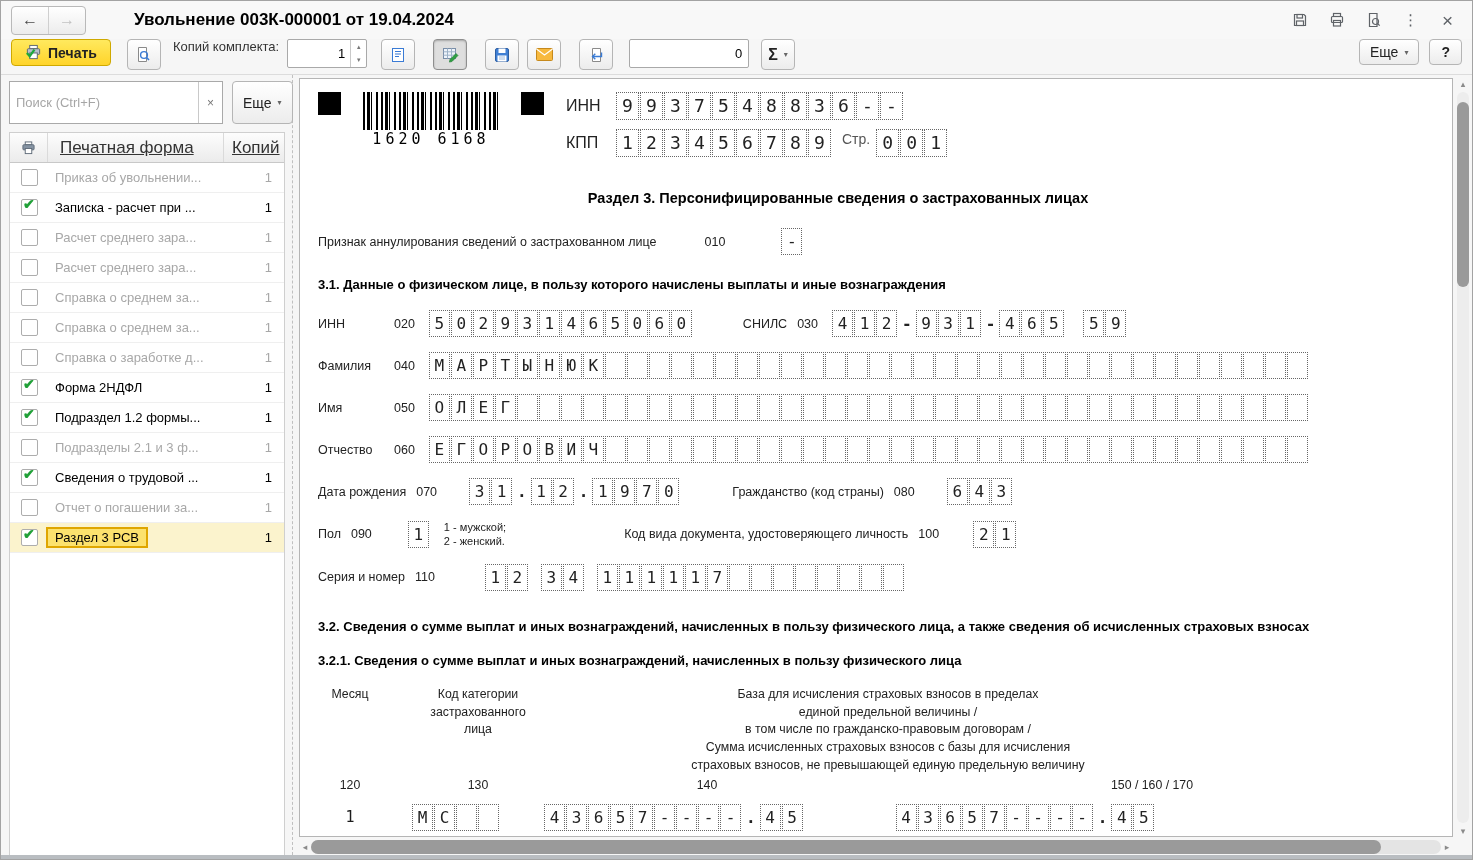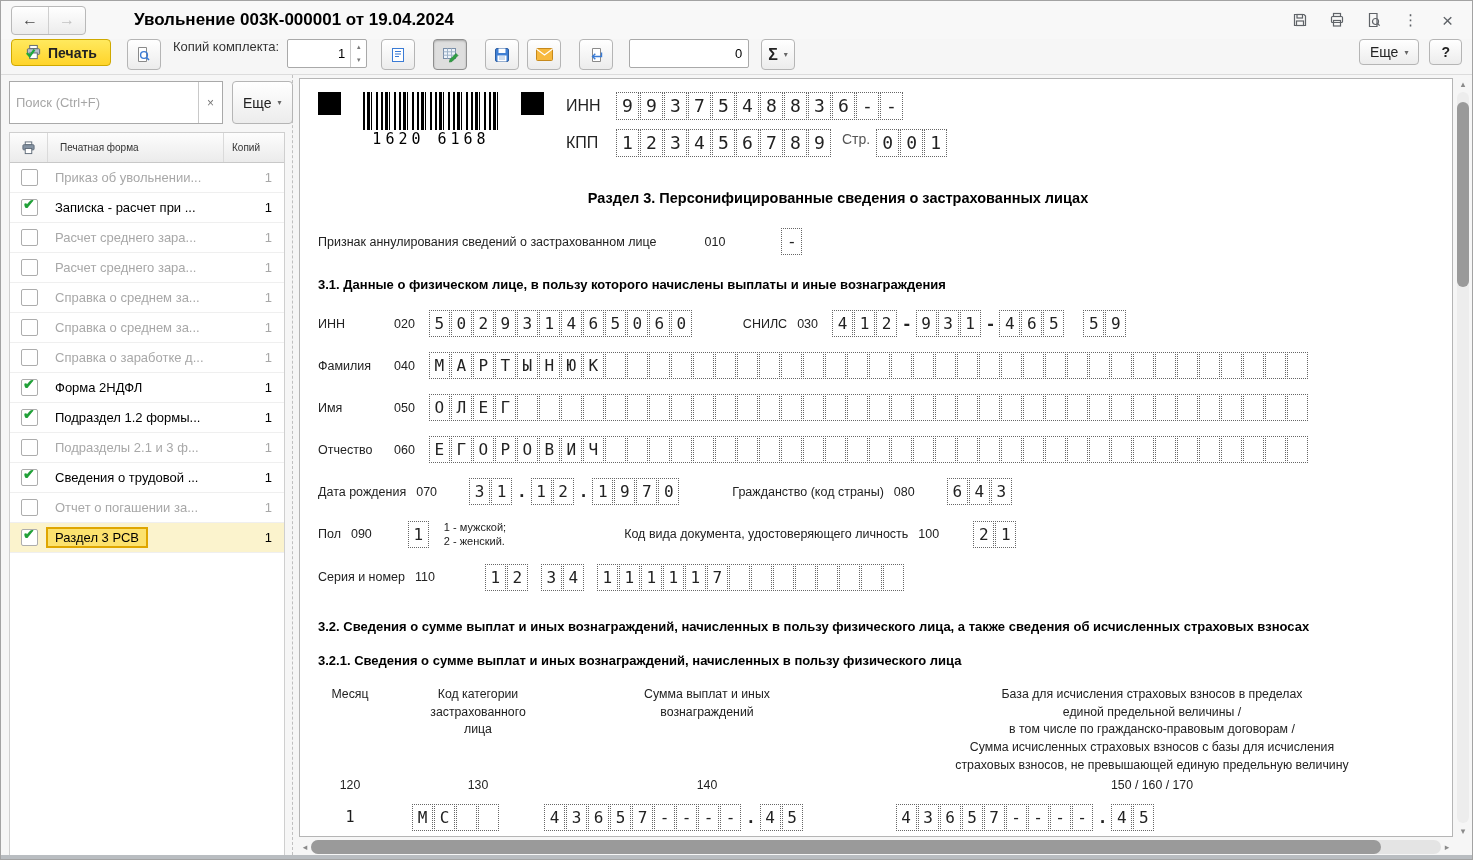--- a/index.html
+++ b/index.html
@@ -39,21 +39,21 @@
 
   
   .content{display:flex;height:calc(100% - 78px);}
   .sidebar{width:292px;box-sizing:border-box;padding:6px 0 0 8px;border-right:1px dashed #c0c0c0;}
   .search-row{display:flex;gap:9px;margin-bottom:8px;}
   .search-box{flex:0 0 208px;height:43px;border:1px solid #a9a9a9;background:#fff;display:flex;align-items:stretch;border-radius:0;box-sizing:border-box;}
   .search-box input{flex:1;border:0;outline:none;font:13px "Liberation Sans",sans-serif;padding:0 6px;min-width:0;background:transparent;color:#444;}
   .search-box input::placeholder{color:#a6a6a6;}
   .search-clear{width:23px;display:flex;align-items:center;justify-content:center;border-left:1px solid #c9c9c9;color:#777;font-size:12px;}
   .ptable{width:276px;height:calc(100% - 42px);border:1px solid #cfcfcf;background:#fff;box-sizing:border-box;overflow:hidden;}
-  .pt-head{display:flex;align-items:flex-start;height:29px;background:linear-gradient(#fdfdfd,#ebebeb);border-bottom:1px solid #c8c8c8;font-size:10px;color:#333;}
+  .pt-head{display:flex;align-items:flex-start;height:29px;background:linear-gradient(#fdfdfd,#ebebeb);border-bottom:1px solid #c8c8c8;font-size:17px;color:#333;text-decoration:underline;}
   .pt-col-icon{width:38px;display:flex;align-items:center;justify-content:center;border-right:1px solid #dadada;height:100%;box-sizing:border-box;}
   .pt-col-form{flex:1;padding-left:12px;border-right:1px solid #dadada;height:100%;display:flex;align-items:center;box-sizing:border-box;}
   .pt-col-copies{width:60px;padding-left:8px;height:100%;display:flex;align-items:center;box-sizing:border-box;}
   .prow{display:flex;align-items:center;height:29px;border-bottom:1px solid #efefef;font-size:13px;color:#a8a8a8;}
   .prow.checked{color:#000;}
   .prow.selected{background:#fbf3cd;}
   .cb{margin-left:11px;width:15px;height:15px;border:1px solid #adadad;border-radius:2px;background:#fff;position:relative;flex:0 0 auto;}
   .prow.checked .cb::after{content:"\2714";position:absolute;left:1px;top:-4px;font-size:14px;font-weight:bold;color:#21a038;}
   .plabel{flex:1;margin-left:8px;white-space:nowrap;overflow:hidden;}
   .plabel-box{display:inline-block;border:2px solid transparent;padding:1px 7px;}
@@ -656,22 +656,20 @@
           </div>
 
           <div class="bold-sub wrap-sub" style="margin-top:26px;">3.2. Сведения о сумме выплат и иных вознаграждений, начисленных в пользу физического лица, а также сведения об исчисленных страховых взносах</div>
           <div class="bold-sub" style="margin-top:16px;">3.2.1. Сведения о сумме выплат и иных вознаграждений, начисленных в пользу физического лица</div>
 
           <div class="thead">
             <div class="th1">Месяц</div>
             <div class="th2" style="white-space:pre-line;">Код категории
 застрахованного
 лица</div>
-            <div class="th3" style="white-space:pre-line;">Сумма выплат и иных
-вознаграждений</div>
             <div class="th4">База для исчисления страховых взносов в пределах
 единой предельной величины /
 в том числе по гражданско-правовым договорам /
 Сумма исчисленных страховых взносов с базы для исчисления
 страховых взносов, не превышающей единую предельную величину</div>
           </div>
           <div class="tcodes">
             <div class="th1">120</div>
             <div class="th2">130</div>
             <div class="th3">140</div>

